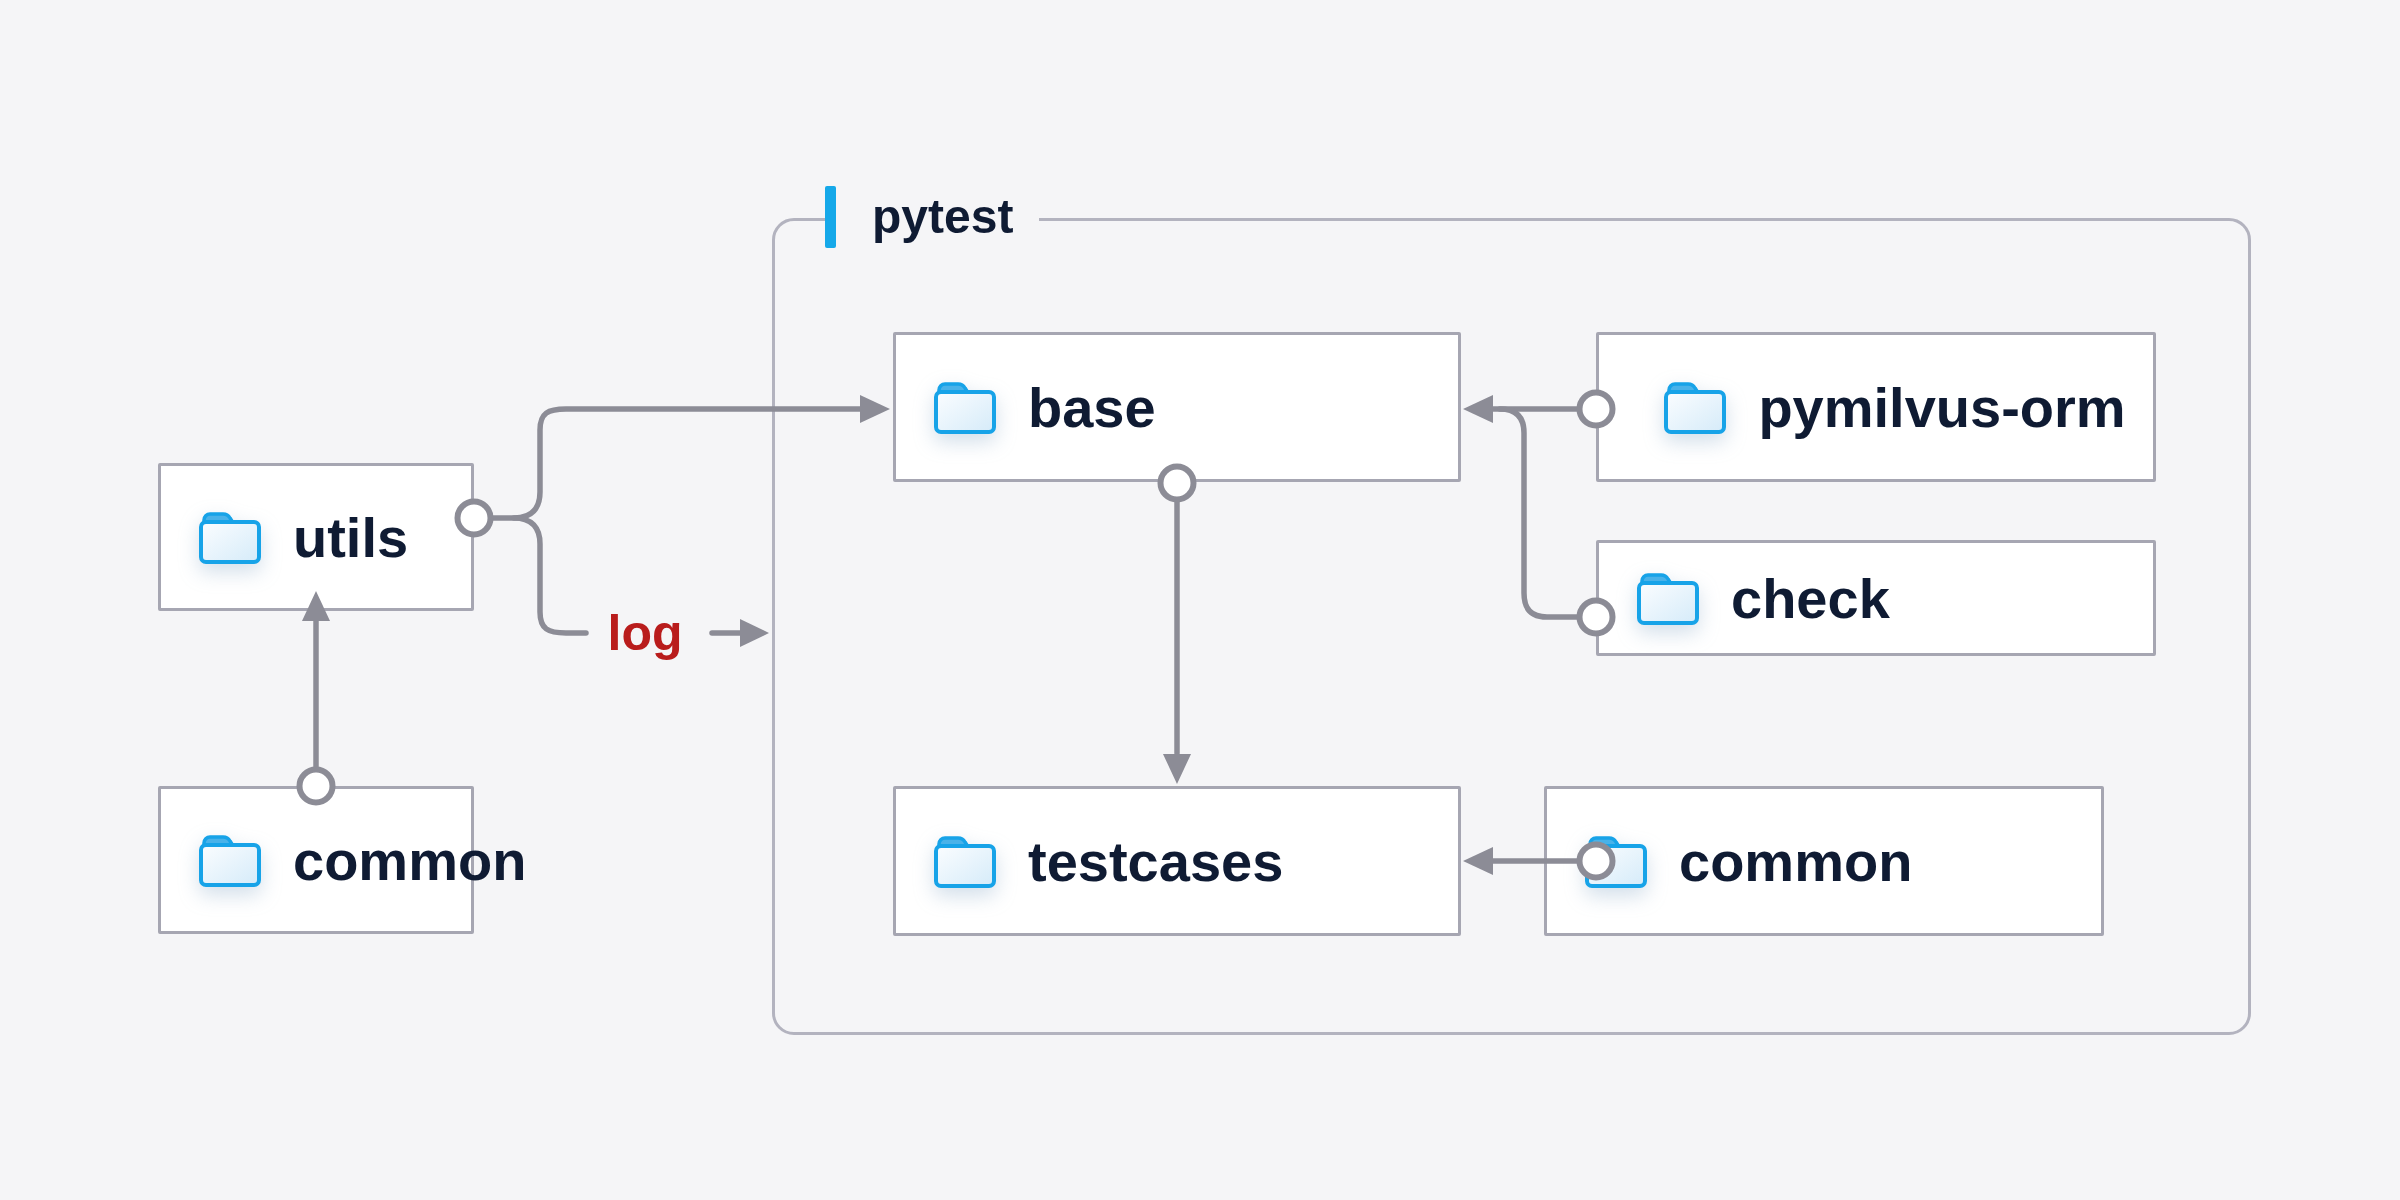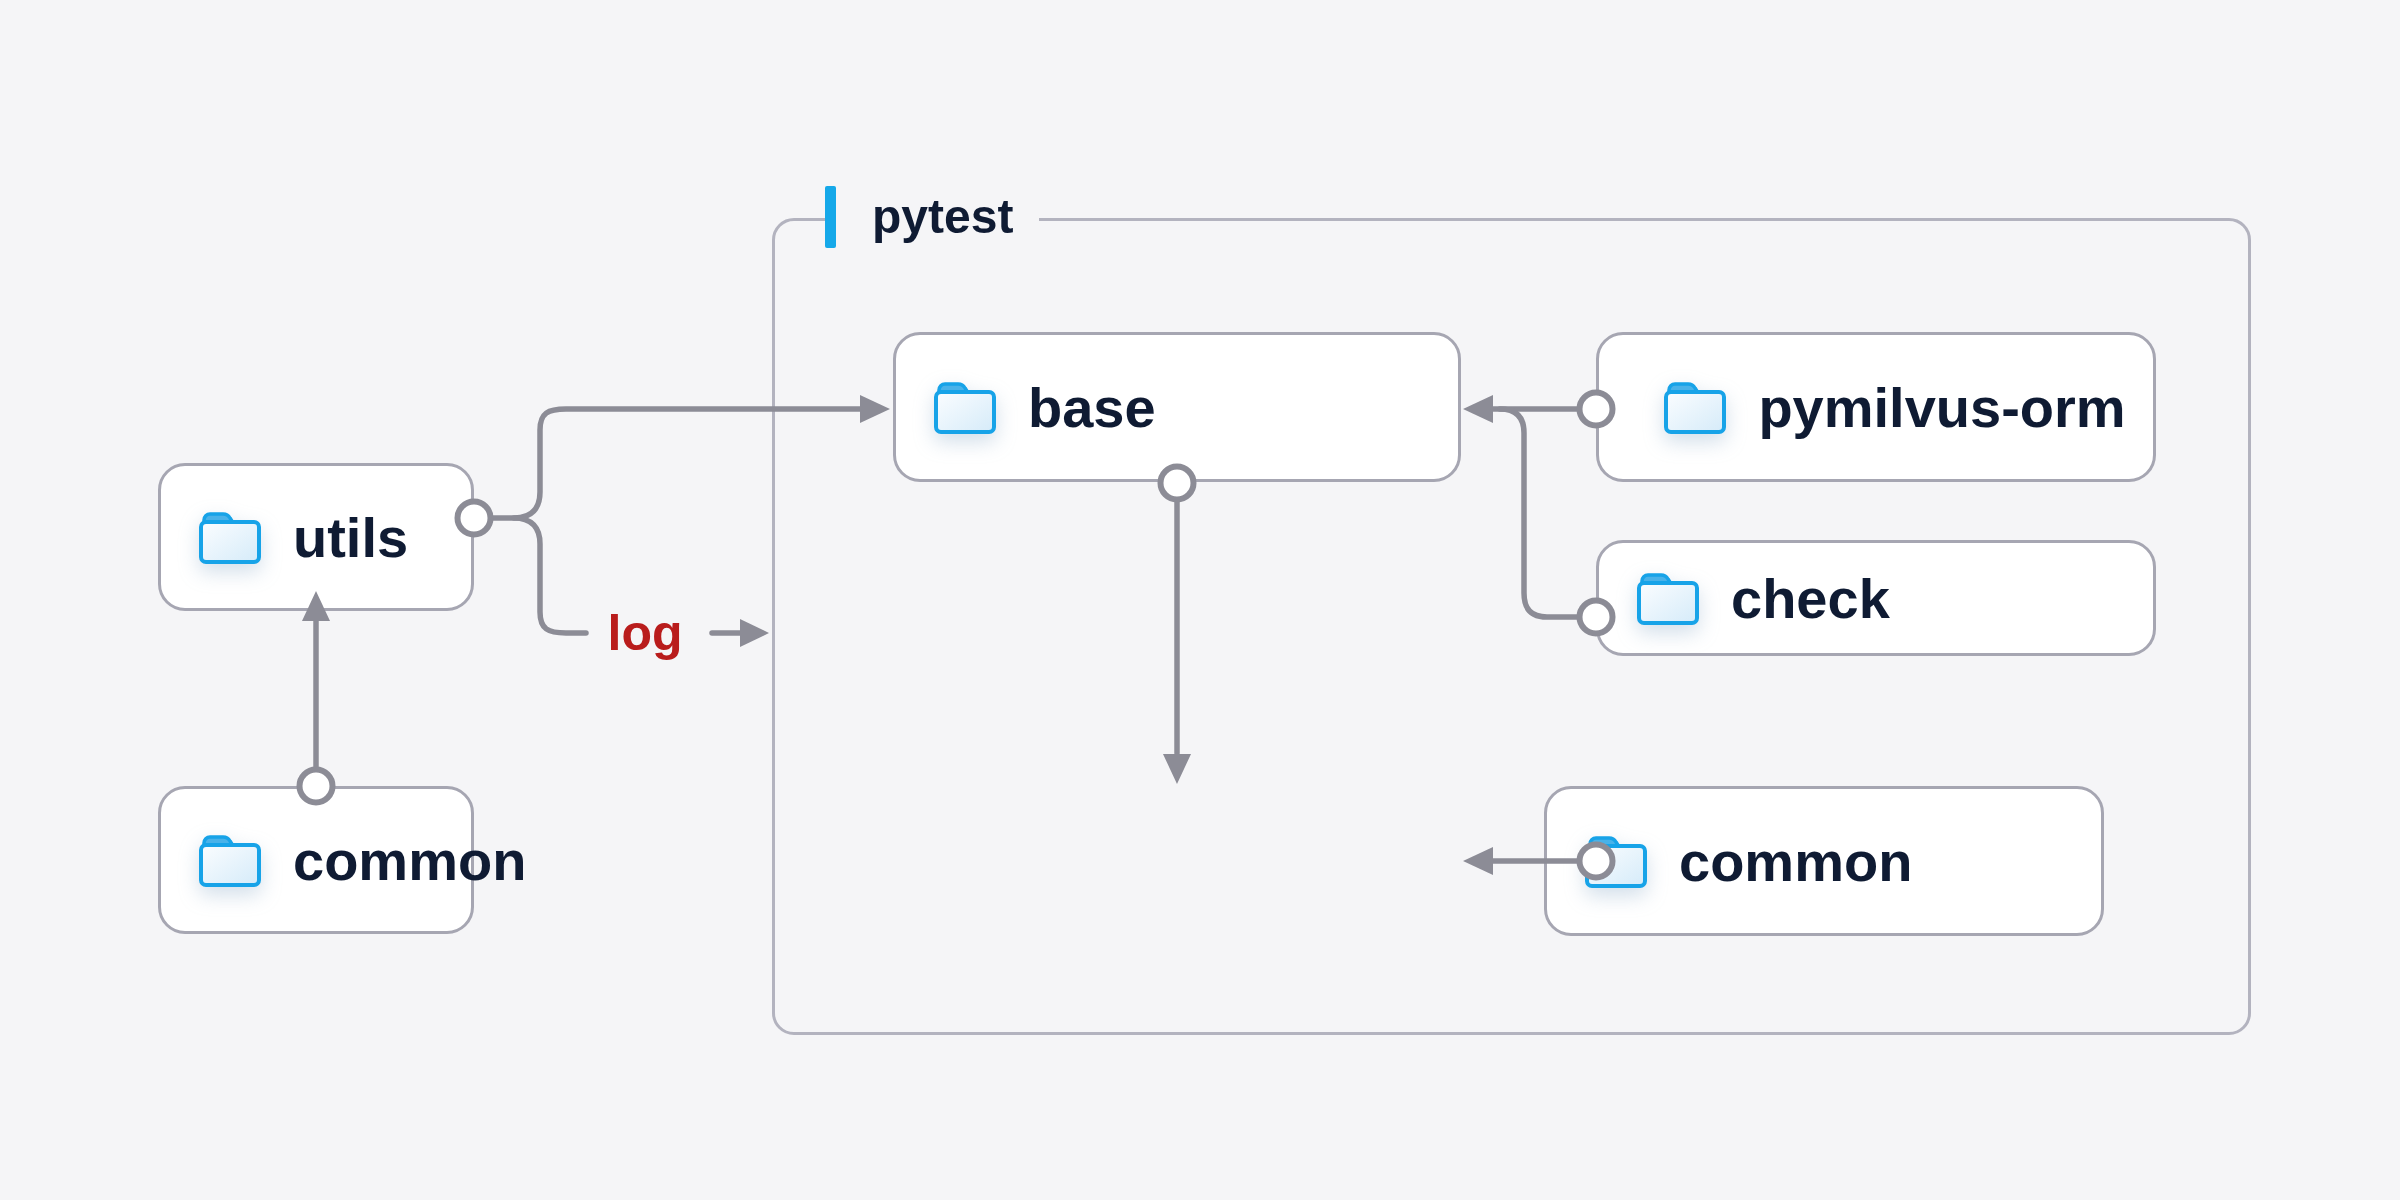--- a/index.html
+++ b/index.html
@@ -29,21 +29,21 @@
   }
   .group-label .gtext{
     font-size:48px;font-weight:700;color:#0f1b33;line-height:64px;white-space:nowrap;
   }
 
   
   .node{
     position:absolute;
     background:#ffffff;
     border:3px solid #a6a6b2;
-    border-radius:27px;
+    border-radius:2px;
     display:flex;align-items:center;
     padding-left:36px;gap:30px;
     box-sizing:border-box;
   }
   .node .nlabel{
     font-size:56px;font-weight:700;color:#0f1b33;white-space:nowrap;
   }
   .folder{flex:none;filter:drop-shadow(0 8px 10px rgba(110,150,185,0.30));}
 
   .n-utils    {left:158px; top:463px; width:316px; height:148px;}
@@ -105,20 +105,27 @@
   </div>
 
   <div class="node n-base">
     <svg class="folder" width="66" height="58" viewBox="0 0 66 58">
       <path d="M7 18 v-6 a6 6 0 0 1 6-6 h13 a8 8 0 0 1 7 4 l5 8 z" fill="#49b2e9" stroke="#17a3e8" stroke-width="3.5" stroke-linejoin="round"></path>
       <rect x="4" y="14" width="58" height="40" rx="5" fill="url(#fgrad)" stroke="#17a3e8" stroke-width="4"></rect>
     </svg>
     <span class="nlabel">base</span>
   </div>
 
+  <div class="node n-testcases">
+    <svg class="folder" width="66" height="58" viewBox="0 0 66 58">
+      <path d="M7 18 v-6 a6 6 0 0 1 6-6 h13 a8 8 0 0 1 7 4 l5 8 z" fill="#49b2e9" stroke="#17a3e8" stroke-width="3.5" stroke-linejoin="round"></path>
+      <rect x="4" y="14" width="58" height="40" rx="5" fill="url(#fgrad)" stroke="#17a3e8" stroke-width="4"></rect>
+    </svg>
+    <span class="nlabel">testcases</span>
+  </div>
 
   <div class="node n-pymilvus">
     <svg class="folder" width="66" height="58" viewBox="0 0 66 58">
       <path d="M7 18 v-6 a6 6 0 0 1 6-6 h13 a8 8 0 0 1 7 4 l5 8 z" fill="#49b2e9" stroke="#17a3e8" stroke-width="3.5" stroke-linejoin="round"></path>
       <rect x="4" y="14" width="58" height="40" rx="5" fill="url(#fgrad)" stroke="#17a3e8" stroke-width="4"></rect>
     </svg>
     <span class="nlabel">pymilvus-orm</span>
   </div>
 
   <div class="node n-check">

